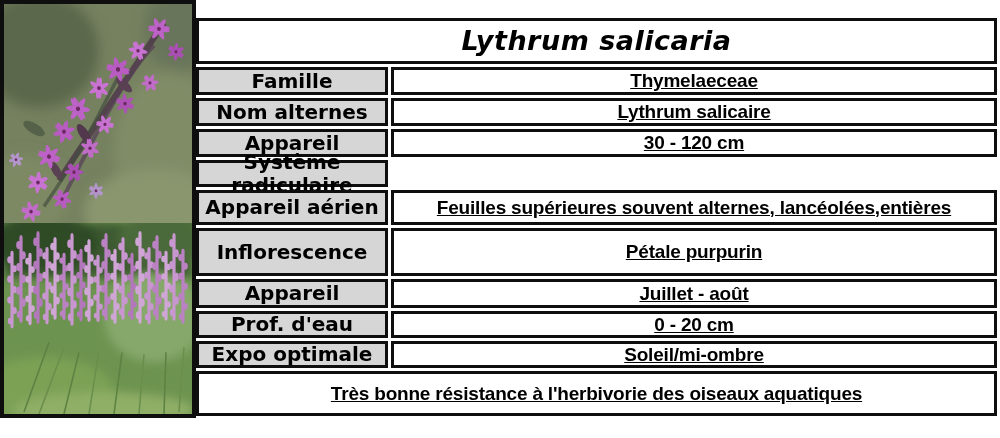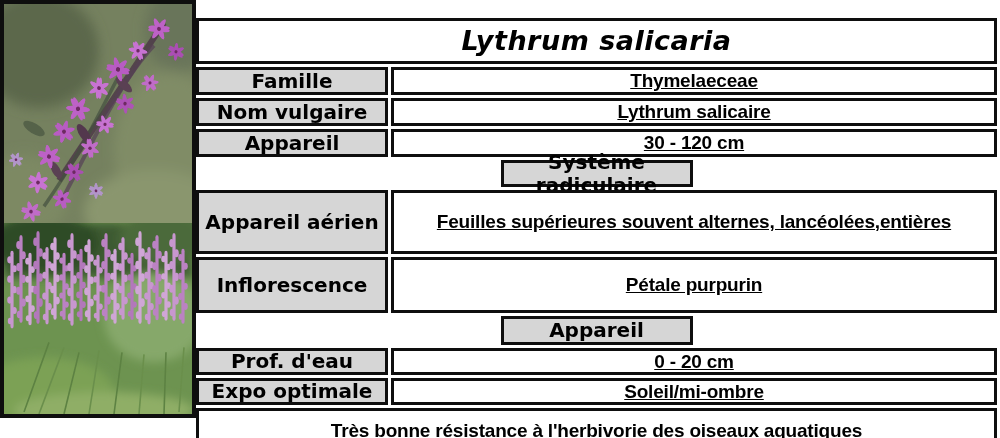--- a/index.html
+++ b/index.html
@@ -13,39 +13,39 @@
     position:absolute; left:0; top:20; width:196px; height:418px;
     border:4px solid #0e0e0e; box-sizing:border-box;
     display:flex; flex-direction:column; background:#000;
   }
   .photo-top    { height:219px; overflow:hidden; }
   .photo-bottom { flex:1; overflow:hidden; }
   .photo-panel svg { display:block; width:100%; height:100%; }
 
   
   .plant-table { position:absolute; left:196px; top:18px; width:801px; }
-  .t-row { display:flex; gap:3px; margin-bottom:3px;justify-content:center; }
+  .t-row { display:flex; gap:3px; margin-bottom:3px; }
   .cell {
     border:3px solid #0e0e0e; box-sizing:border-box;
     display:flex; align-items:center; justify-content:center;
     text-align:center; background:#ffffff; line-height:1.15; padding:0 6px;
   }
   .title-cell {
     flex:1; height:46px; font-size:27px; font-style:italic; font-weight:bold;
     letter-spacing:0.5px; font-family:"DejaVu Sans","Liberation Sans",sans-serif;
   }
   .label-cell {
     flex:0 0 192px; width:192px; background:#d6d6d6;
     font-weight:bold; font-size:20px;
     font-family:"DejaVu Sans","Liberation Sans",sans-serif;
   }
   .value-cell { flex:1; font-weight:bold; font-size:19px; letter-spacing:-0.2px;text-decoration:underline; }
 
   .h28 { height:28px; } .h27 { height:27px; } .h29 { height:29px; }
-  .h50 { height:64px; } .h52 { height:56px; } .h45 { height:45px; }
+  .h50 { height:35px; } .h52 { height:48px; } .h45 { height:45px; }
 </style>
 </head>
 <body>
 
 <div class="photo-panel">
 
   <div class="photo-top">
     <svg viewBox="0 0 188 211" preserveAspectRatio="none">
       <defs>
         <filter id="bigblur" x="-40%" y="-40%" width="180%" height="180%">
@@ -175,21 +175,21 @@
   <div class="t-row">
     <div class="cell title-cell">Lythrum salicaria</div>
   </div>
 
   <div class="t-row">
     <div class="cell label-cell h28">Famille</div>
     <div class="cell value-cell h28">Thymelaeceae</div>
   </div>
 
   <div class="t-row">
-    <div class="cell label-cell h28">Nom vulgaire</div>
+    <div class="cell label-cell h28">Nom alternes</div>
     <div class="cell value-cell h28">Lythrum salicaire</div>
   </div>
 
   <div class="t-row">
     <div class="cell label-cell h28">Appareil</div>
     <div class="cell value-cell h28">30 - 120 cm</div>
   </div>
 
   <div class="t-row">
     <div class="cell label-cell h27">Système radiculaire</div>
@@ -200,20 +200,21 @@
     <div class="cell value-cell h50">Feuilles supérieures souvent alternes, lancéolées,entières</div>
   </div>
 
   <div class="t-row">
     <div class="cell label-cell h52">Inflorescence</div>
     <div class="cell value-cell h52">Pétale purpurin</div>
   </div>
 
   <div class="t-row">
     <div class="cell label-cell h29">Appareil</div>
+    <div class="cell value-cell h29">Juillet - août</div>
   </div>
 
   <div class="t-row">
     <div class="cell label-cell h27">Prof. d'eau</div>
     <div class="cell value-cell h27">0 - 20 cm</div>
   </div>
 
   <div class="t-row">
     <div class="cell label-cell h27">Expo optimale</div>
     <div class="cell value-cell h27">Soleil/mi-ombre</div>

